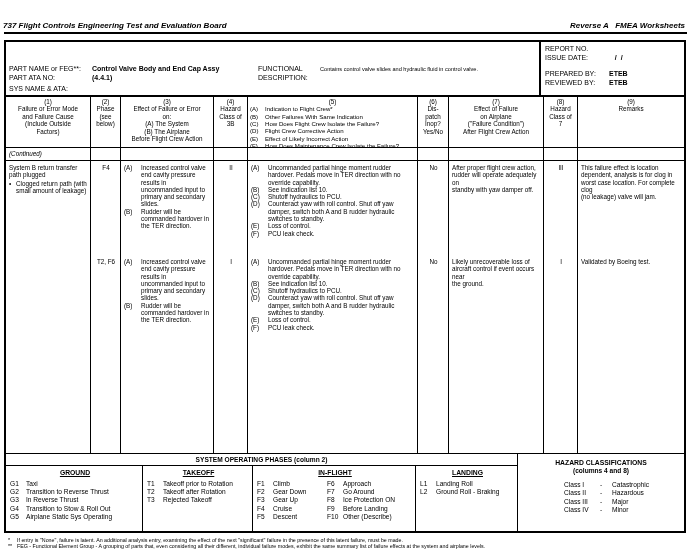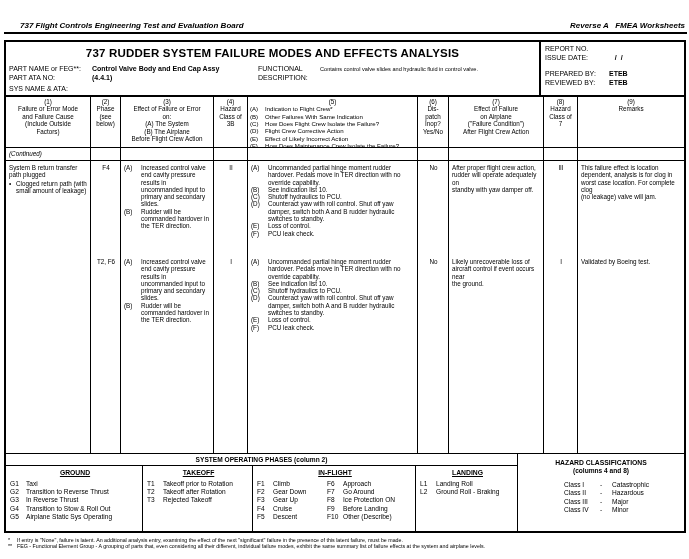--- a/index.html
+++ b/index.html
@@ -2,21 +2,21 @@
 <html><head>
 <meta charset="utf-8">
 <style>
   html,body{margin:0;padding:0;background:#fff;}
   body{width:689px;height:559px;position:relative;overflow:hidden;
        font-family:"Liberation Sans",sans-serif;color:#000;
        -webkit-font-smoothing:antialiased;}
   .abs{position:absolute;}
   
   .runhead{font-style:italic;font-weight:bold;font-size:8px;white-space:pre;top:21px;}
-  .run-left{left:20px;}
+  .run-left{left:3px;}
   .run-right{right:4px;}
   .head-rule{left:4px;right:2px;top:32px;height:2px;background:#000;}
 
   
   .main-table{left:4px;top:40px;width:682px;height:493px;border:2px solid #000;box-sizing:border-box;background:#fff;}
   .main-table *{box-sizing:border-box;}
 
   
   .title-block{display:grid;grid-template-columns:533px auto;height:55px;border-bottom:2px solid #000;}
   .title-left{position:relative;}
@@ -99,21 +99,20 @@
 <body>
 
 <div class="abs runhead run-left">737 Flight Controls Engineering Test and Evaluation Board</div>
 <div class="abs runhead run-right">Reverse A   FMEA Worksheets</div>
 <div class="abs head-rule"></div>
 
 <div class="abs main-table">
 
   <div class="title-block">
     <div class="title-left">
-      <div class="doc-title">737 RUDDER SYSTEM FAILURE MODES AND EFFECTS ANALYSIS</div>
       <div class="fld lbl-pn">PART NAME or FEG**:</div>
       <div class="fld val-pn">Control Valve Body and End Cap Assy</div>
       <div class="fld lbl-pa">PART ATA NO:</div>
       <div class="fld val-pa">(4.4.1)</div>
       <div class="fld lbl-sys">SYS NAME &amp; ATA:</div>
       <div class="fld lbl-fn1">FUNCTIONAL</div>
       <div class="fld lbl-fn2">DESCRIPTION:</div>
       <div class="fld val-fn">Contains control valve slides and hydraulic fluid in control valve.</div>
     </div>
     <div class="title-right">

